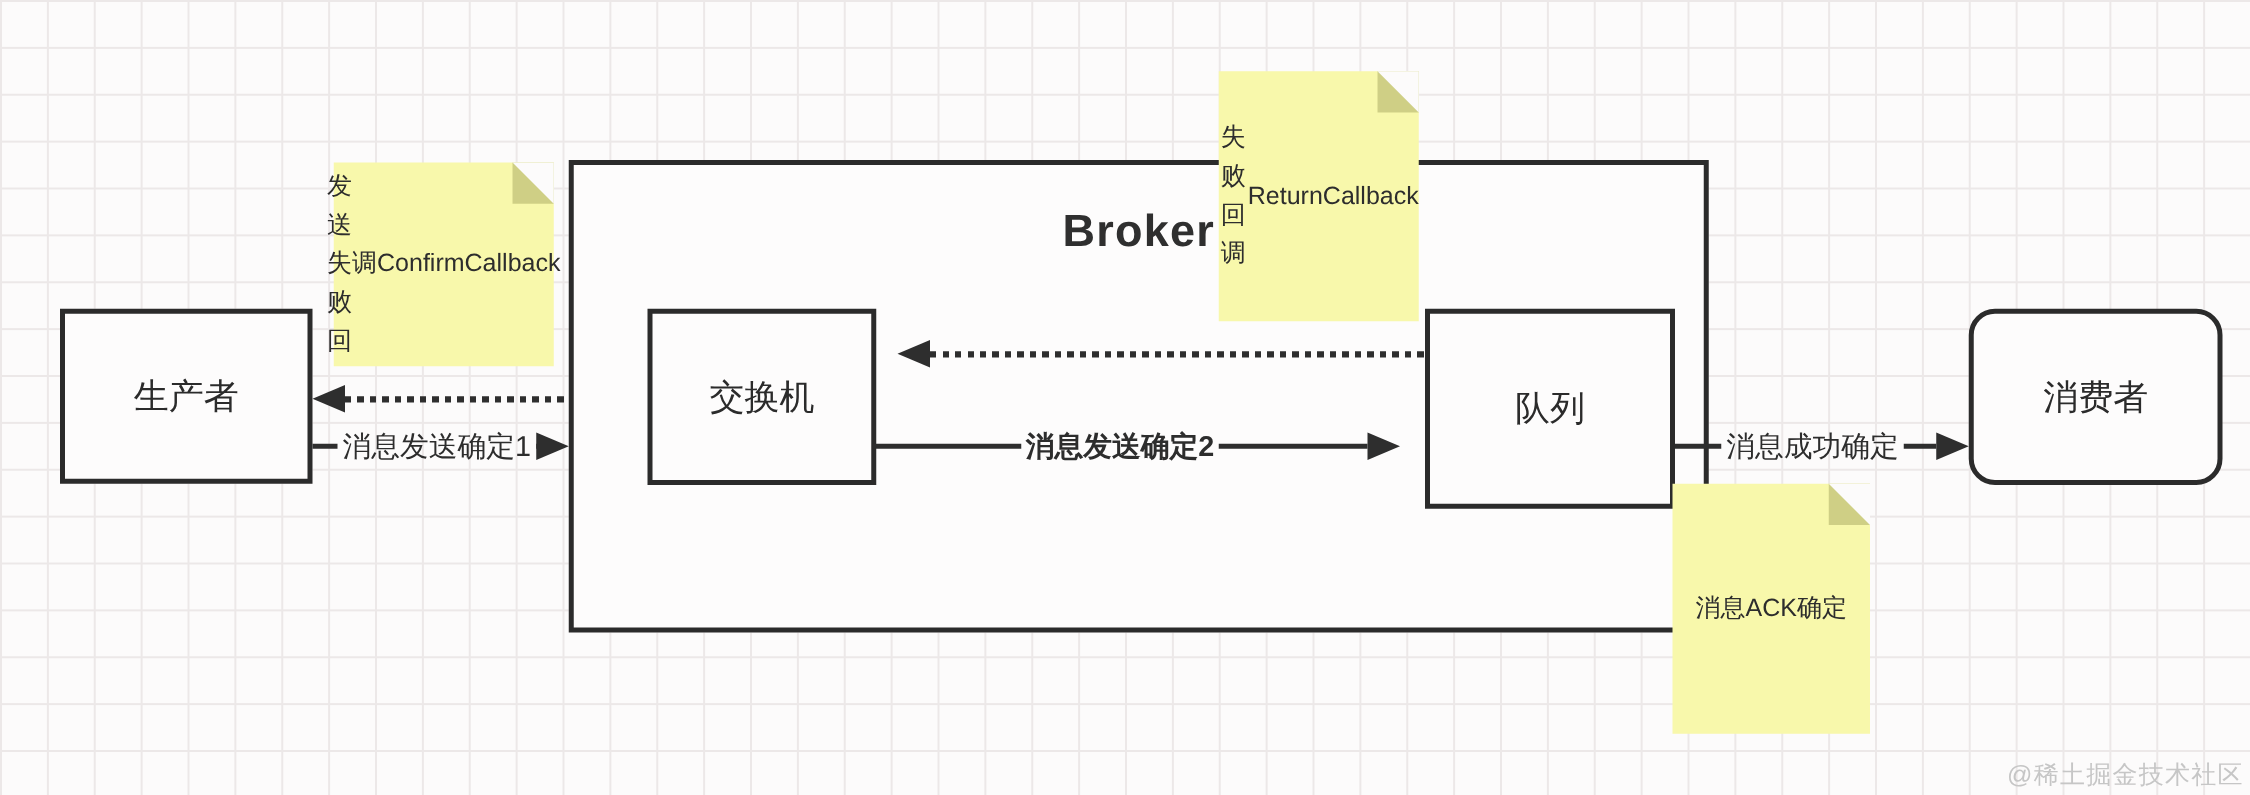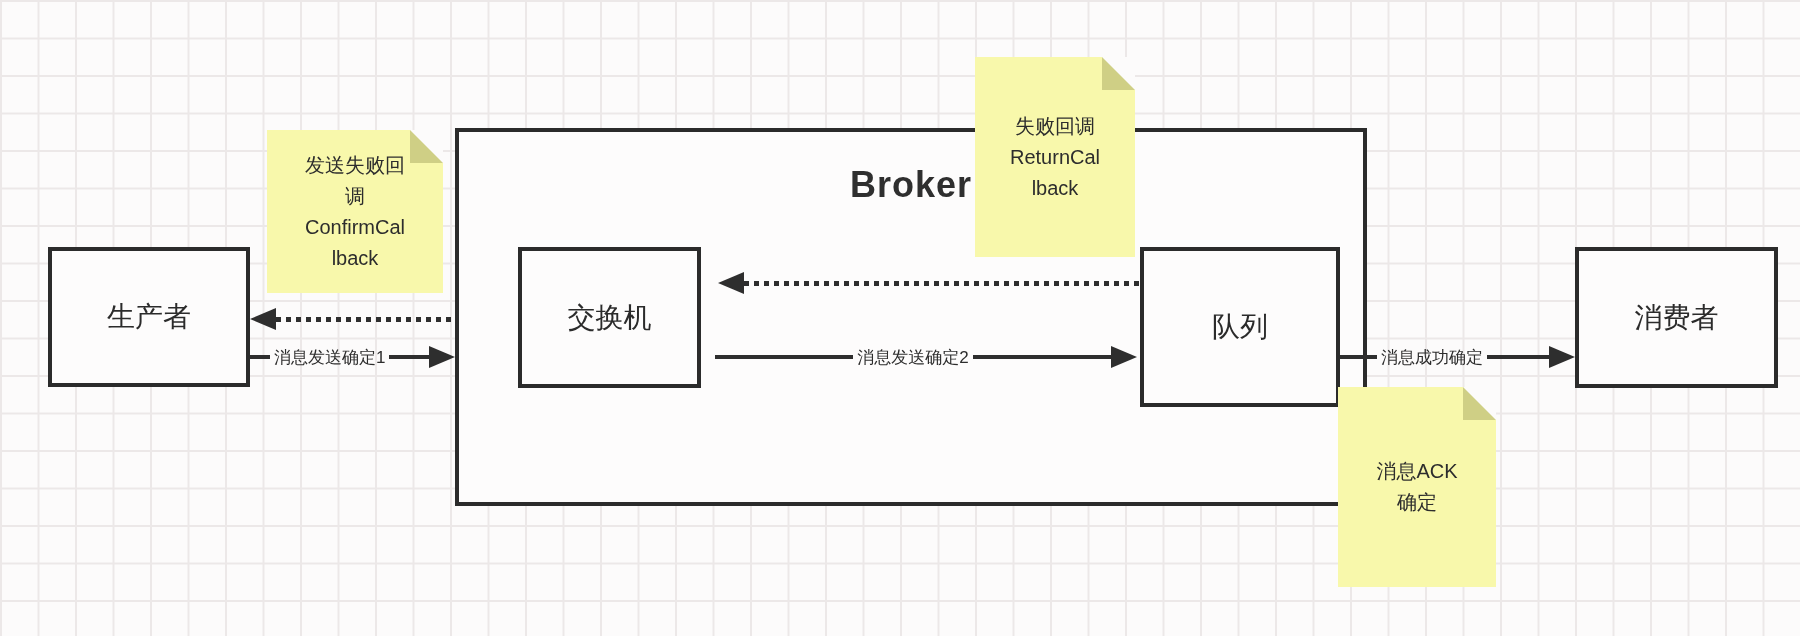--- a/index.html
+++ b/index.html
@@ -52,21 +52,21 @@
     background:#2e2e2e;
     flex-shrink:1;
   }
   .grow{flex:1 1 auto;}
   .dotseg{
     height:5px;
     flex:1 1 auto;
     background:repeating-linear-gradient(90deg,#2e2e2e 0 5px,transparent 5px 10px);
   }
   .edge-label{
-    font-size:17px;
+    font-size:23px;
     color:#2d2d2d;
     white-space:nowrap;
     padding:12px 4px;
     flex-shrink:0;
   }
   .arrow-right{
     width:0;height:0;flex-shrink:0;
     border-top:11px solid transparent;
     border-bottom:11px solid transparent;
     border-left:26px solid #2e2e2e;
@@ -75,21 +75,20 @@
     width:0;height:0;flex-shrink:0;
     border-top:11px solid transparent;
     border-bottom:11px solid transparent;
     border-right:26px solid #2e2e2e;
   }
   .note{
     position:absolute;
     background:#f8f8ab;
     z-index:5;
     display:flex;
-    flex-direction:column;
     align-items:center;
     justify-content:center;
     text-align:center;
     color:#2d2d2d;
     font-size:20px;
     line-height:31px;
   }
   .note::before{
     content:"";
     position:absolute;
@@ -122,32 +121,32 @@
   </div>
 
   <div class="box" style="left:518px;top:247px;width:183px;height:141px;">
     <span>交换机</span>
   </div>
 
   <div class="box" style="left:1140px;top:247px;width:200px;height:160px;">
     <span>队列</span>
   </div>
 
-  <div class="box" style="left:1575px;top:247px;width:203px;height:141px;">
+  <div class="box" style="left:1575px;top:247px;width:203px;height:141px;border-radius:21px;">
     <span>消费者</span>
   </div>
 
   <div class="conn" style="left:250px;top:343px;width:205px;">
     <div class="seg" style="width:20px;"></div>
     <span class="edge-label">消息发送确定1</span>
     <div class="seg grow"></div>
     <div class="arrow-right"></div>
   </div>
 
-  <div class="conn" style="left:715px;top:343px;width:422px;">
+  <div class="conn" style="left:698px;top:343px;width:422px;font-weight:bold;">
     <div class="seg grow"></div>
     <span class="edge-label">消息发送确定2</span>
     <div class="seg grow"></div>
     <div class="arrow-right"></div>
   </div>
 
   <div class="conn" style="left:1340px;top:343px;width:235px;">
     <div class="seg" style="width:37px;flex-shrink:0;"></div>
     <span class="edge-label">消息成功确定</span>
     <div class="seg grow"></div>
@@ -175,14 +174,15 @@
     <div class="note-line">失败回调</div>
     <div class="note-line">ReturnCal</div>
     <div class="note-line">lback</div>
   </div>
 
   <div class="note" style="left:1338px;top:387px;width:158px;height:200px;">
     <div class="note-line">消息ACK</div>
     <div class="note-line">确定</div>
   </div>
 
+  <div class="watermark">@稀土掘金技术社区</div>
 
 </div>
 
 </body></html>

